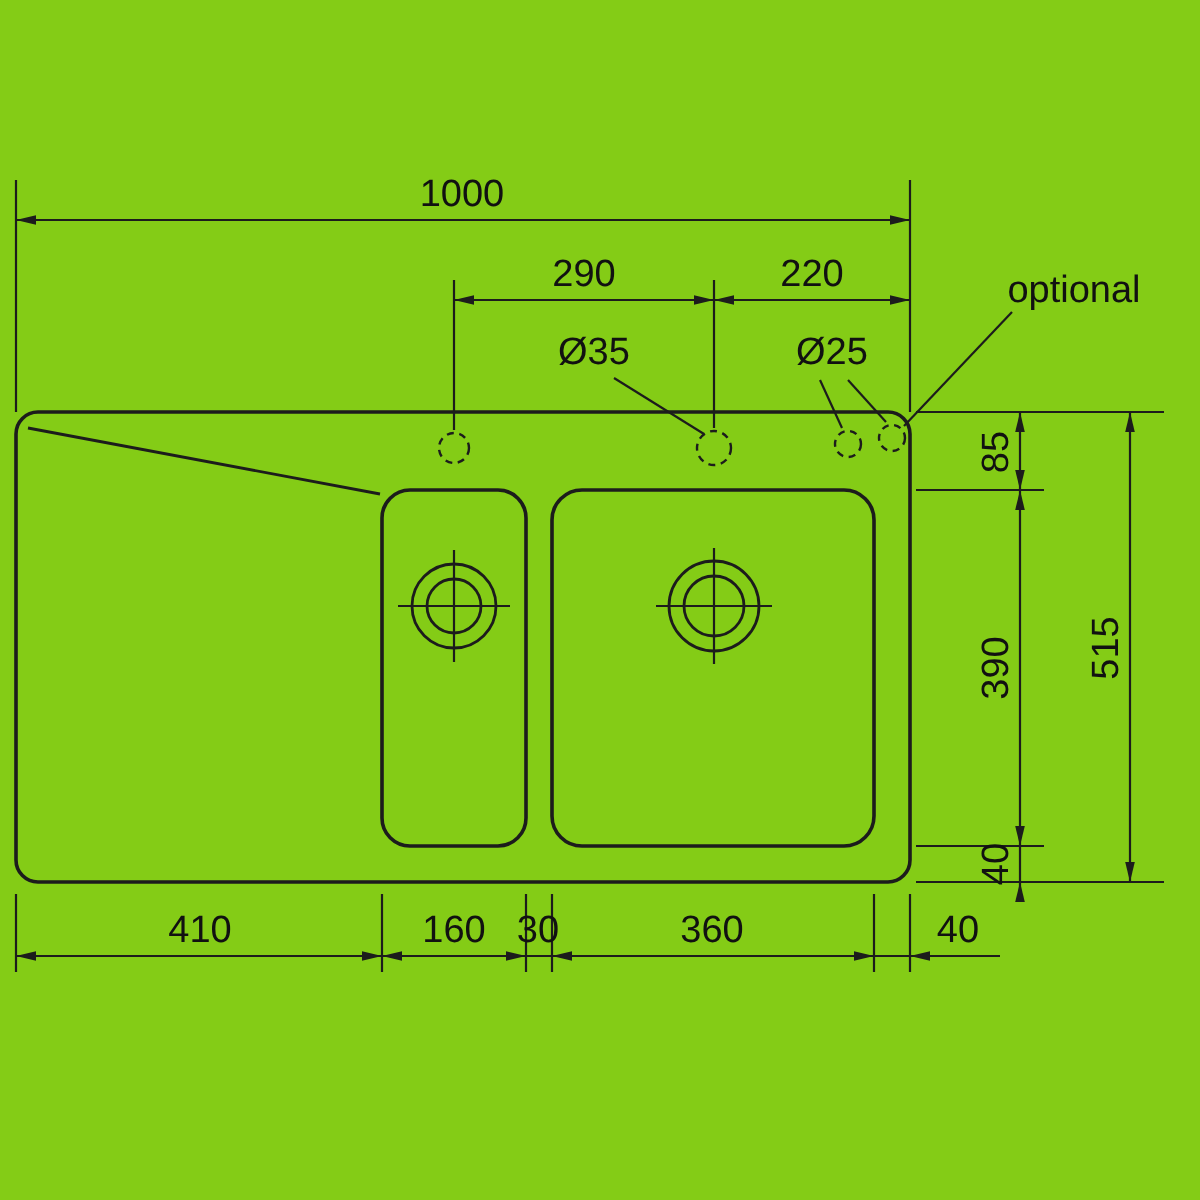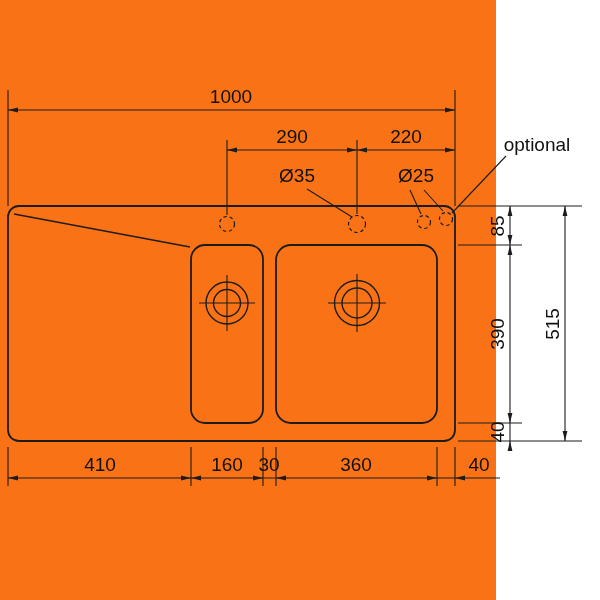--- a/index.html
+++ b/index.html
@@ -1,18 +1,18 @@
 <!DOCTYPE html>
 <html><head>
 <meta charset="utf-8">
 <style>
   html, body { margin: 0; padding: 0; background: #ffffff; }
   .canvas {
-    width: 496px; height: 600px;
-    background: #f97316;
+    width: 600px; height: 600px;
+    background: #84cc16;
     position: relative;
     font-family: "Liberation Sans", sans-serif;
   }
   svg { display: block; }
   .outline { stroke: #1c1c1c; stroke-width: 1.8; fill: none; }
   .mid     { stroke: #1c1c1c; stroke-width: 1.4; fill: none; }
   .thin    { stroke: #1c1c1c; stroke-width: 1.1; fill: none; }
   .dashed  { stroke: #1c1c1c; stroke-width: 1.2; fill: none; stroke-dasharray: 3.5 2.8; }
   .ah      { fill: #1c1c1c; stroke: none; }
   .dim-text {

